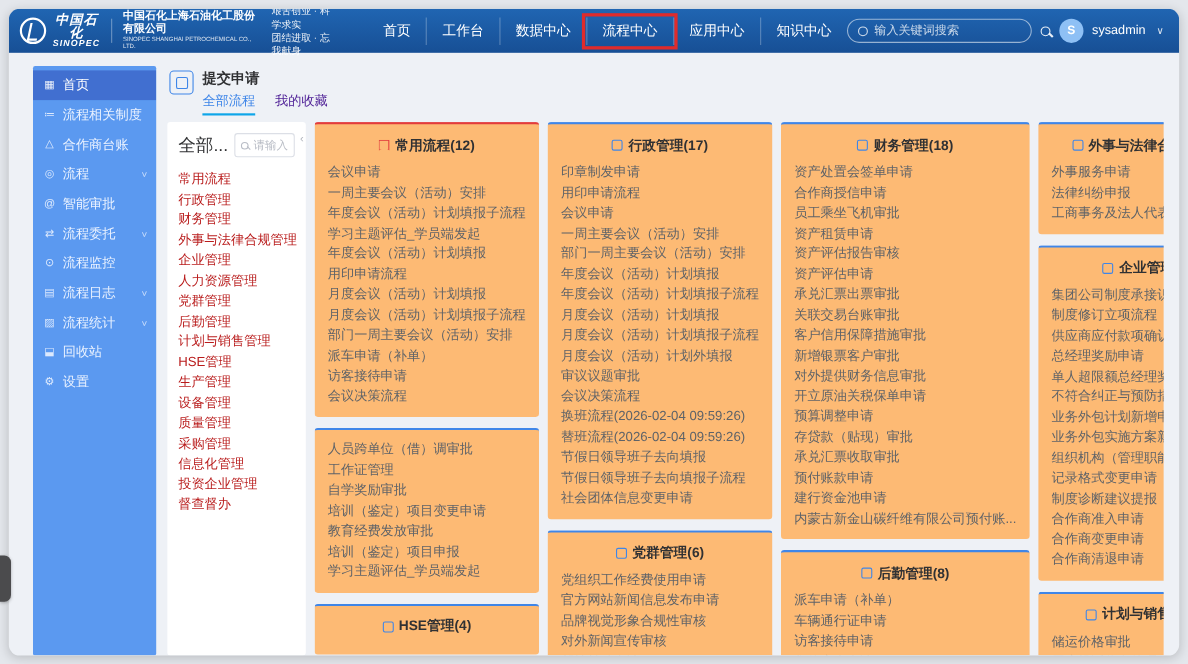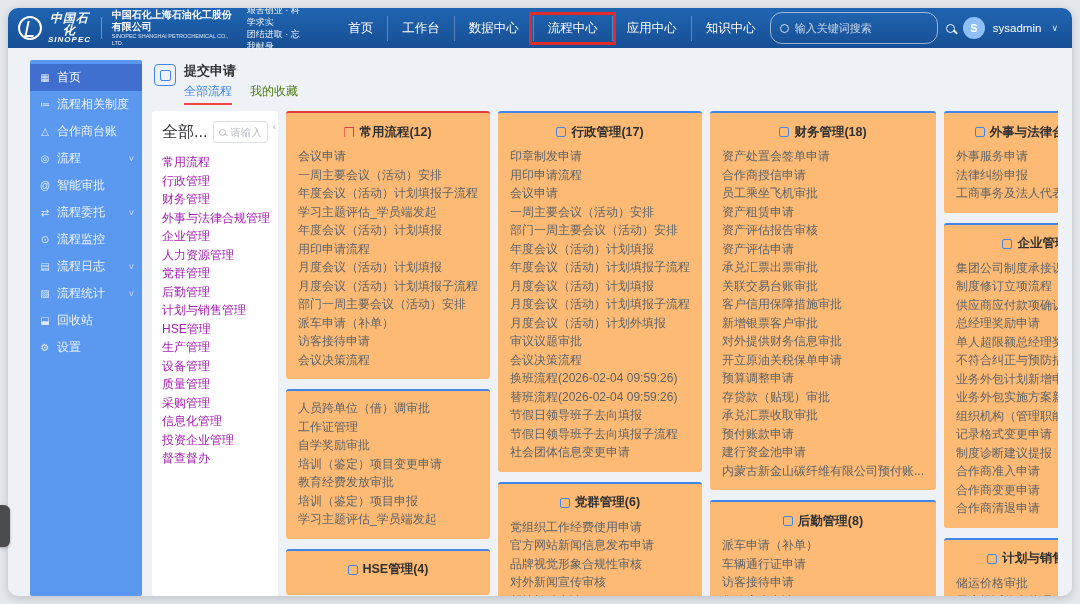--- a/index.html
+++ b/index.html
@@ -27,21 +27,21 @@
   .slogan { line-height:1.35; margin-left:12px; }
   .slogan div { font-size:9px; color:rgba(255,255,255,.92); }
 
   .topnav { display:flex; align-items:center; margin-left:26px; height:100%; }
   .topnav-item { position:relative; font-size:12.5px; color:#fff; padding:4px 14px; cursor:pointer; white-space:nowrap; }
   .topnav-item + .topnav-item { border-left:1px solid rgba(255,255,255,.28); }
   .topnav-item.highlighted { outline:3px solid #e02b2b; outline-offset:1px; }
 
   .tb-right { margin-left:auto; display:flex; align-items:center; gap:8px; }
   .search-pill { display:flex; align-items:center; gap:6px; border:1px solid rgba(255,255,255,.55);
-                 border-radius:12px; height:32px; padding:0 9px; min-width:168px; }
+                 border-radius:12px; height:22px; padding:0 9px; min-width:168px; }
   .circle-icon { width:9px; height:9px; border:1.4px solid rgba(255,255,255,.8); border-radius:50%; }
   .search-pill input { background:transparent; border:none; outline:none; color:rgba(255,255,255,.9);
                  font-size:11px; width:100px; font-family:inherit; }
   .search-pill input::placeholder { color:rgba(255,255,255,.75); }
   .mag { width:9px; height:9px; border:1.5px solid rgba(255,255,255,.9); border-radius:50%; position:relative; }
   .mag::after { content:""; position:absolute; width:5px; height:1.5px; background:rgba(255,255,255,.9);
                 transform:rotate(45deg); right:-4px; bottom:-1px; }
   .avatar { width:22px; height:22px; border-radius:50%; background:#8ec0f5; color:#fff; font-size:11px;
             font-weight:bold; display:flex; align-items:center; justify-content:center; }
   .user-name { font-size:11.5px; font-weight:normal; }
@@ -57,37 +57,37 @@
   .sb-label { flex:1; overflow:hidden; }
   .sb-caret { font-size:9px; opacity:.8; }
 
   .main { flex:1; display:flex; flex-direction:column; overflow:hidden; }
   .main-header { display:flex; align-items:flex-start; gap:8px; padding:2px 0 0 2px; }
   .submit-icon { width:22px; height:22px; border:1.5px solid #3f86e8; border-radius:4px; margin-top:2px;
                  display:flex; align-items:center; justify-content:center; }
   .submit-icon::after { content:""; width:9px; height:9px; border:1.5px solid #3f86e8; border-radius:2px; }
   .submit-title { font-size:13px; font-weight:bold; color:#303133; }
   .tabs { display:flex; gap:18px; margin-top:3px; }
-  .tab { font-size:12px; color:#4d7c0f; padding-bottom:3px; cursor:pointer; }
-  .tab.active { color:#3f86e8; border-bottom:2px solid #ef4444; }
+  .tab { font-size:12px; color:#4c1d95; padding-bottom:3px; cursor:pointer; }
+  .tab.active { color:#3f86e8; border-bottom:2px solid #0ea5e9; }
 
   .content-row { flex:1; display:flex; gap:8px; margin-top:6px; overflow:hidden; }
   .category-panel { flex:0 0 126px; background:#fff; border-radius:3px; padding:10px 0 10px 10px; position:relative; overflow:hidden; }
   .cat-head { display:flex; align-items:center; gap:6px; padding-right:10px; }
   .cat-all { font-size:16px; color:#303133; white-space:nowrap; }
   .cat-search { flex:1; display:flex; align-items:center; gap:4px; border:1px solid #dcdfe6; border-radius:3px;
                 height:22px; padding:0 5px; min-width:0; }
   .cat-search .mag2 { width:7px; height:7px; border:1.3px solid #b9bdc6; border-radius:50%; position:relative; flex:0 0 auto; }
   .cat-search .mag2::after { content:""; position:absolute; width:4px; height:1.3px; background:#b9bdc6;
                 transform:rotate(45deg); right:-3px; bottom:-1px; }
   .cat-search input { border:none; outline:none; font-size:10.5px; width:100%; min-width:0; color:#606266; font-family:inherit; }
   .cat-search input::placeholder { color:#b9bdc6; }
   .collapse-handle { position:absolute; top:10px; right:2px; font-size:10px; color:#b0b4bc; cursor:pointer; }
   .cat-list { list-style:none; margin-top:10px; }
-  .cat-item { font-size:12px; color:#a21caf; height:18.5px; line-height:18.5px; cursor:pointer; white-space:nowrap;
+  .cat-item { font-size:12px; color:#b91c1c; height:18.5px; line-height:18.5px; cursor:pointer; white-space:nowrap;
               overflow:hidden; text-overflow:ellipsis; padding-right:6px; }
 
   .cards-grid { flex:1; display:grid; grid-template-columns:repeat(4,1fr); gap:0 8px; overflow:hidden; align-items:start; }
   .card-col { display:flex; flex-direction:column; gap:10px; }
   .card { background:#fdba74; border-radius:3px; padding:8px 12px 10px; border-top:2px solid #3f86e8; }
   .card.accent-red { border-top-color:#e23c3c; }
   .card-head { display:flex; align-items:center; justify-content:center; gap:5px; height:22px; margin-bottom:4px; }
   .card-icon { width:10px; height:10px; border:1.6px solid #3f86e8; border-radius:2px; flex:0 0 auto; }
   .card.accent-red .card-icon { border-color:#e23c3c; border-radius:0;
       clip-path:polygon(0 0,100% 0,100% 100%,50% 72%,0 100%); }

